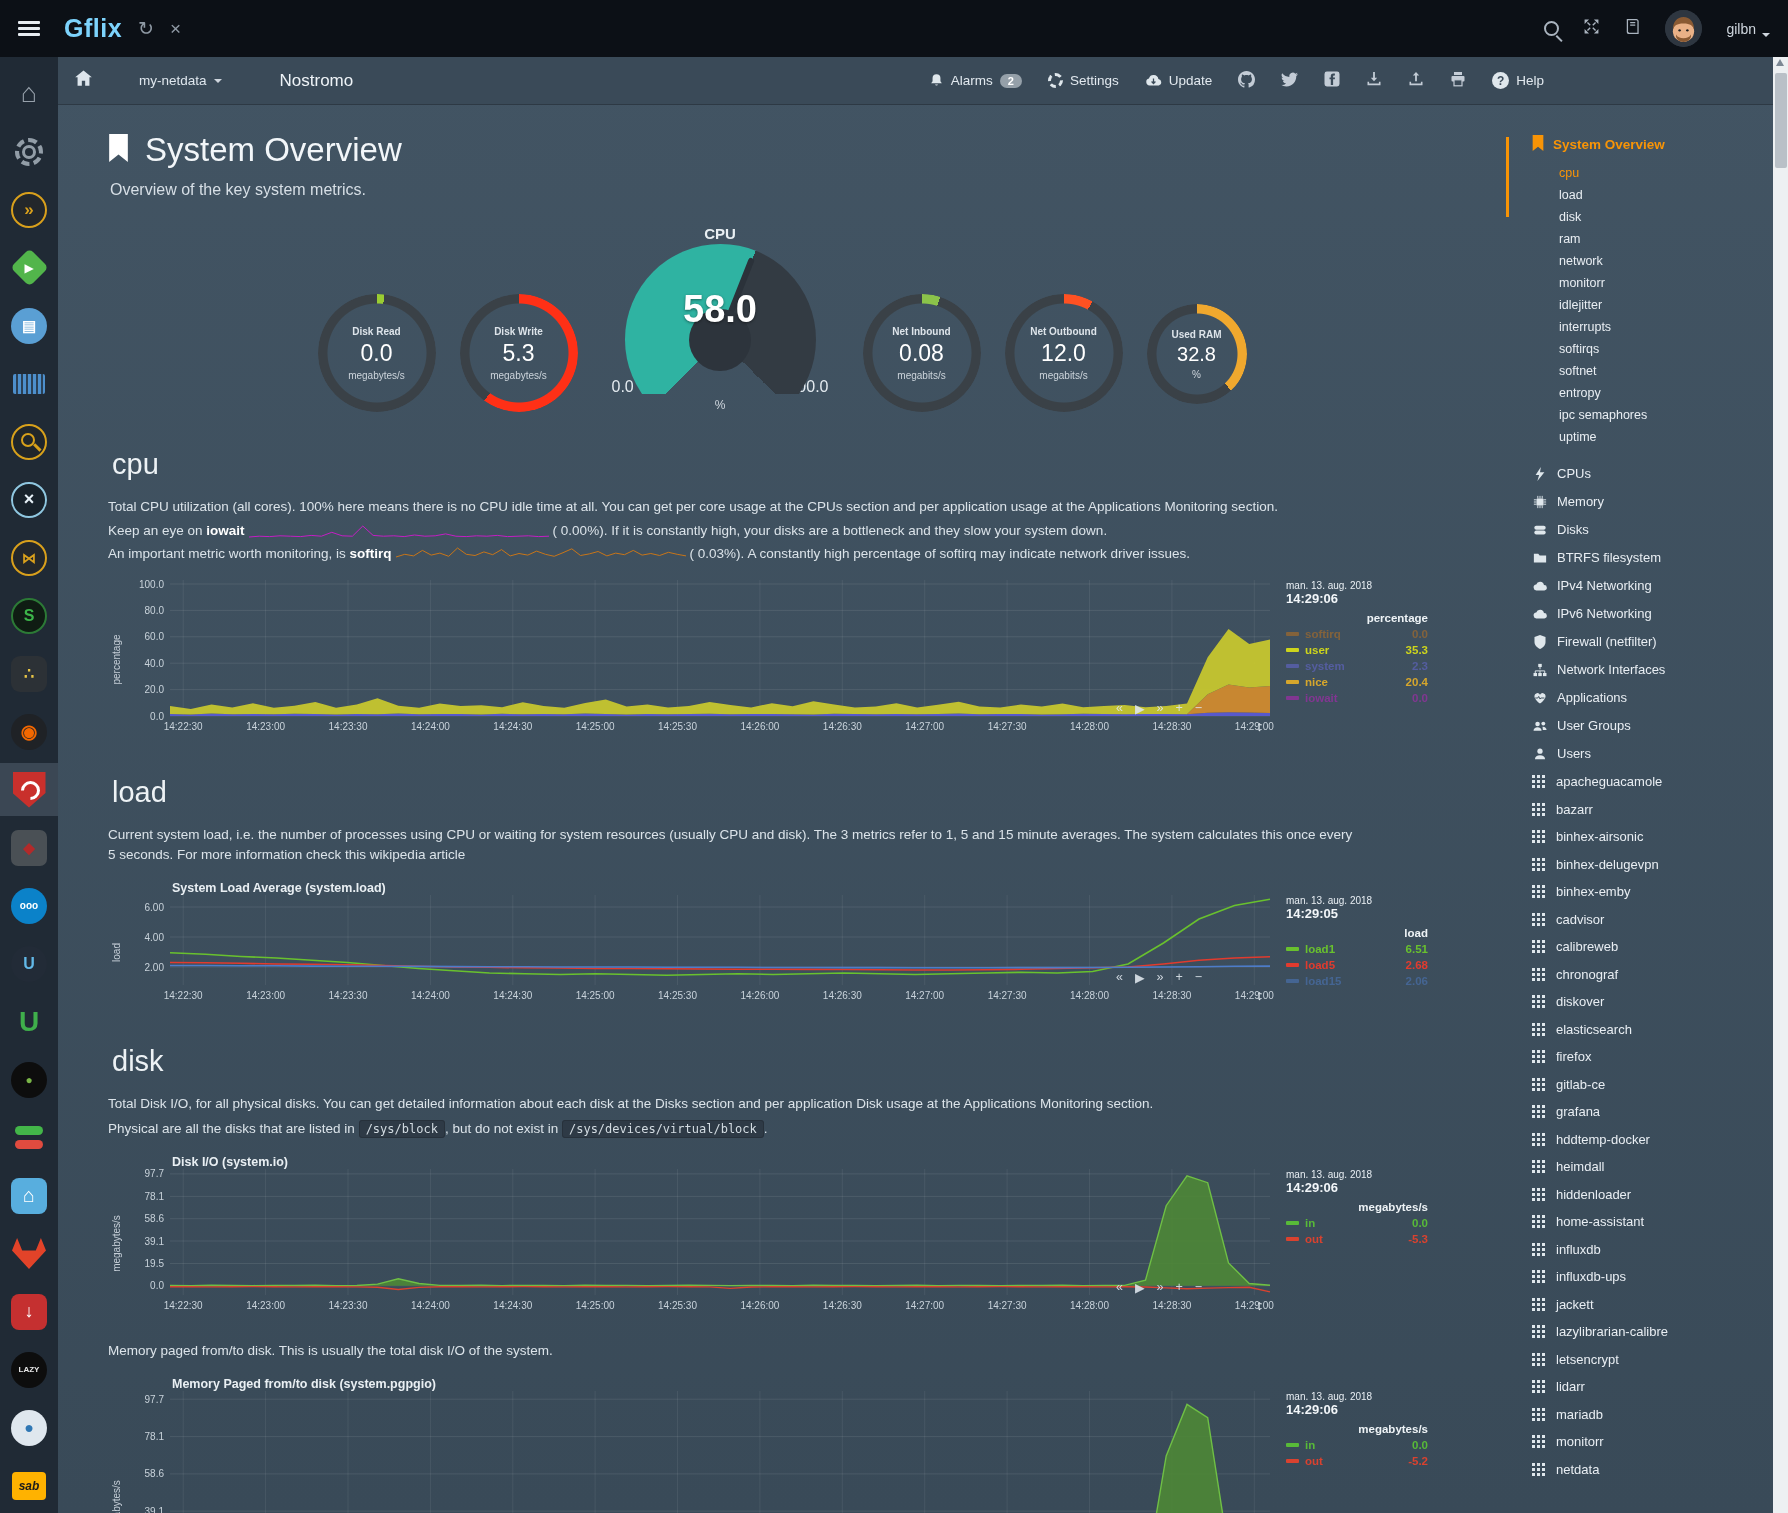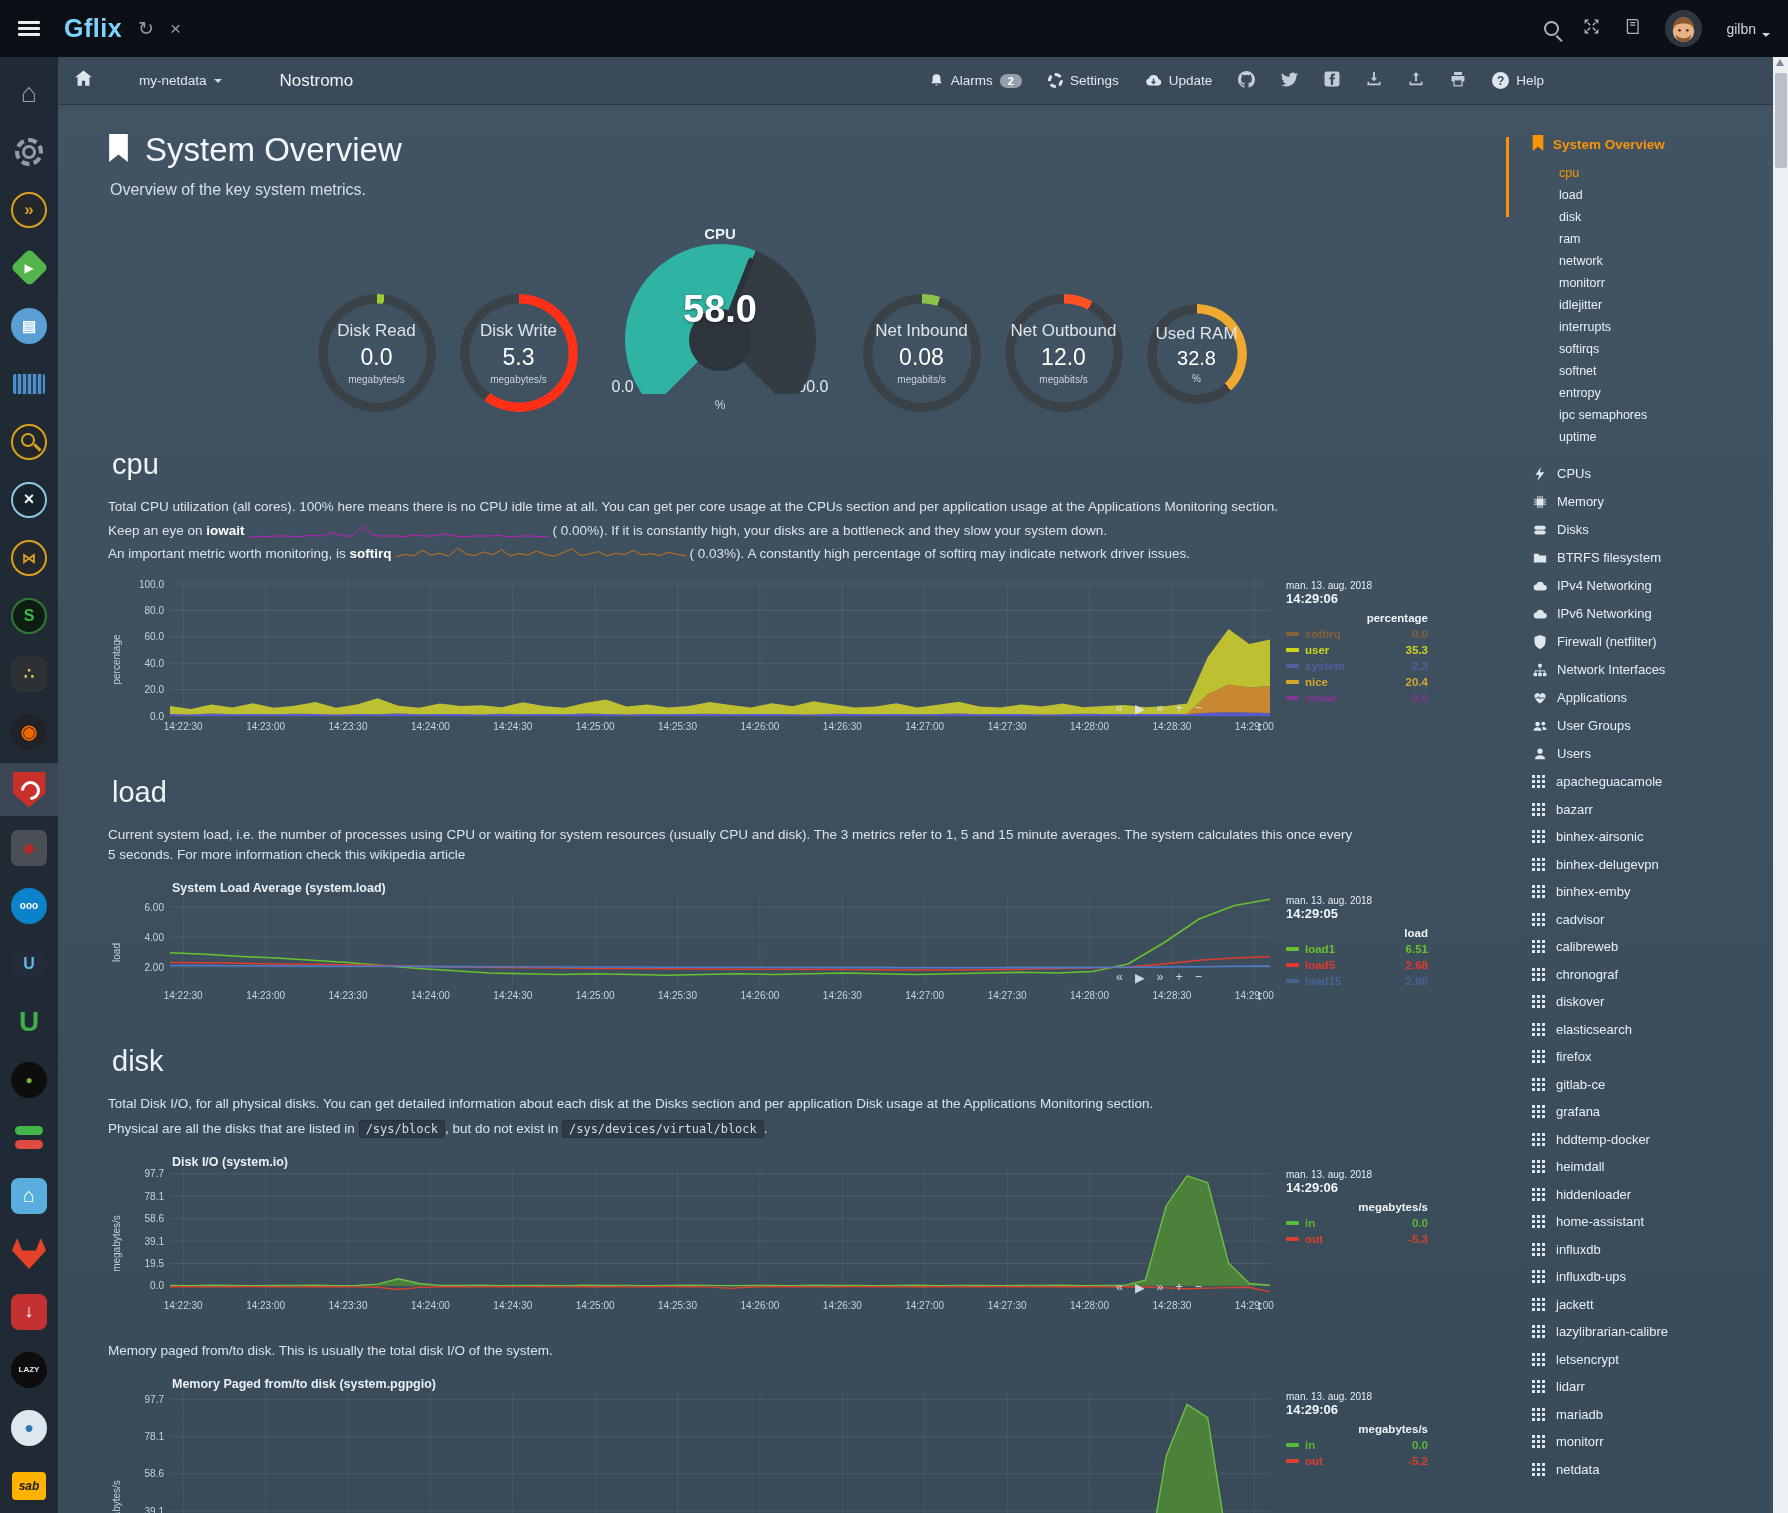--- a/index.html
+++ b/index.html
@@ -70,21 +70,21 @@
   .title-row{display:flex;align-items:center;gap:16px}
   .title-row h1{font-size:33px;font-weight:normal;margin:0;color:#f2f6f9}
   .subtitle{font-size:16px;color:#d7dfe6;margin:12px 0 0 2px}
   .gauges{display:flex;align-items:flex-end;justify-content:center;gap:24px;margin:26px 40px 0 0}
   .gfield{display:flex;flex-direction:column;align-items:center}
   .ring{position:relative}
   .ring .arc{position:absolute;inset:0;border-radius:50%;-webkit-mask:radial-gradient(circle farthest-side,#0000 calc(100% - 10px),#000 calc(100% - 9px));mask:radial-gradient(circle farthest-side,#0000 calc(100% - 10px),#000 calc(100% - 9px))}
   .ring.big{width:118px;height:118px}
   .ring.sm{width:100px;height:100px;margin-bottom:8px}
   .rtxt{position:absolute;inset:0;display:flex;flex-direction:column;align-items:center;justify-content:center;gap:3px;text-align:center}
-  .rlab{font-size:17px;font-weight:normal;color:#dde4ea}
+  .rlab{font-size:10px;font-weight:bold;color:#dde4ea}
   .rval{font-size:23px;color:#fff}
   .runit{font-size:10px;color:#ccd4db}
   .ring.sm .rval{font-size:20px}
   .cpu-gauge{width:225px;display:flex;flex-direction:column;align-items:center;margin:0 6px}
   .cg-label{font-size:15px;font-weight:bold;color:#e9eff3;margin-bottom:2px}
   .cg-dial{position:relative;width:195px;height:150px;overflow:hidden}
   .cg-pie{position:absolute;left:2px;top:0;width:191px;height:191px;border-radius:50%}
   .cg-needle{position:absolute;left:calc(50% - 3px);top:8px;width:6px;height:88px;background:#2b323a;border-radius:3px;transform-origin:50% 87.5px}
   .cg-hub{position:absolute;left:50%;top:95.5px;transform:translate(-50%,-50%);width:62px;height:62px;border-radius:50%;background:#2d343c}
   .cg-val{position:absolute;width:100%;text-align:center;top:44px;font-size:38px;font-weight:bold;color:#fff;text-shadow:0 1px 3px rgba(0,0,0,.45)}

